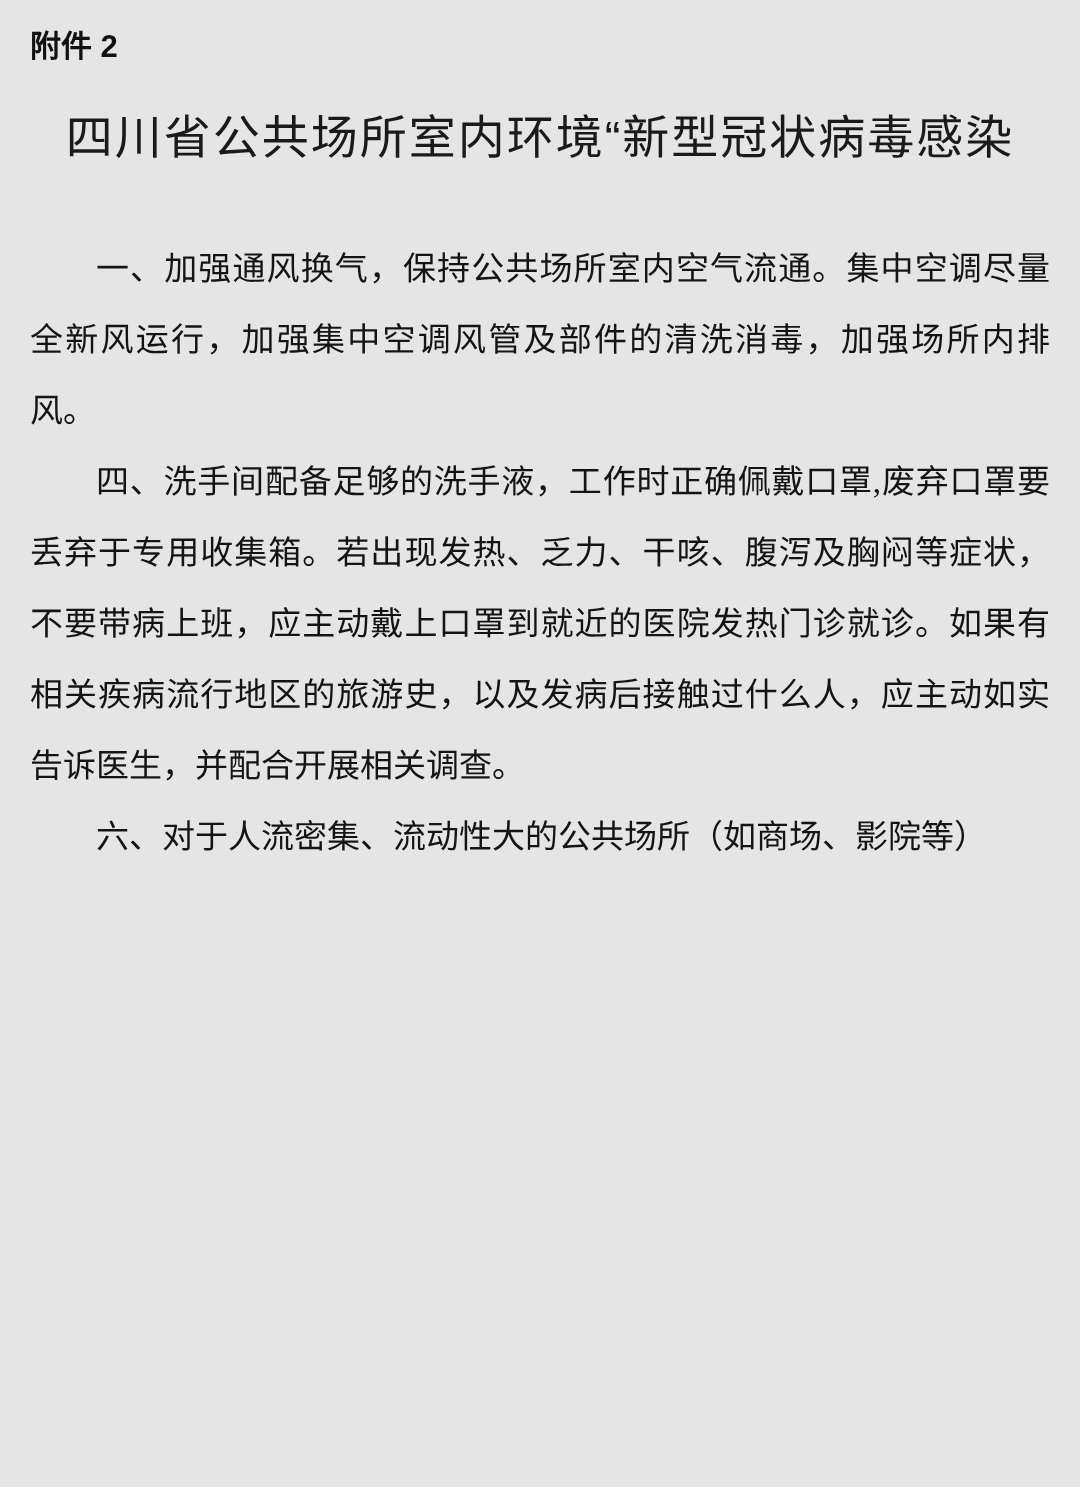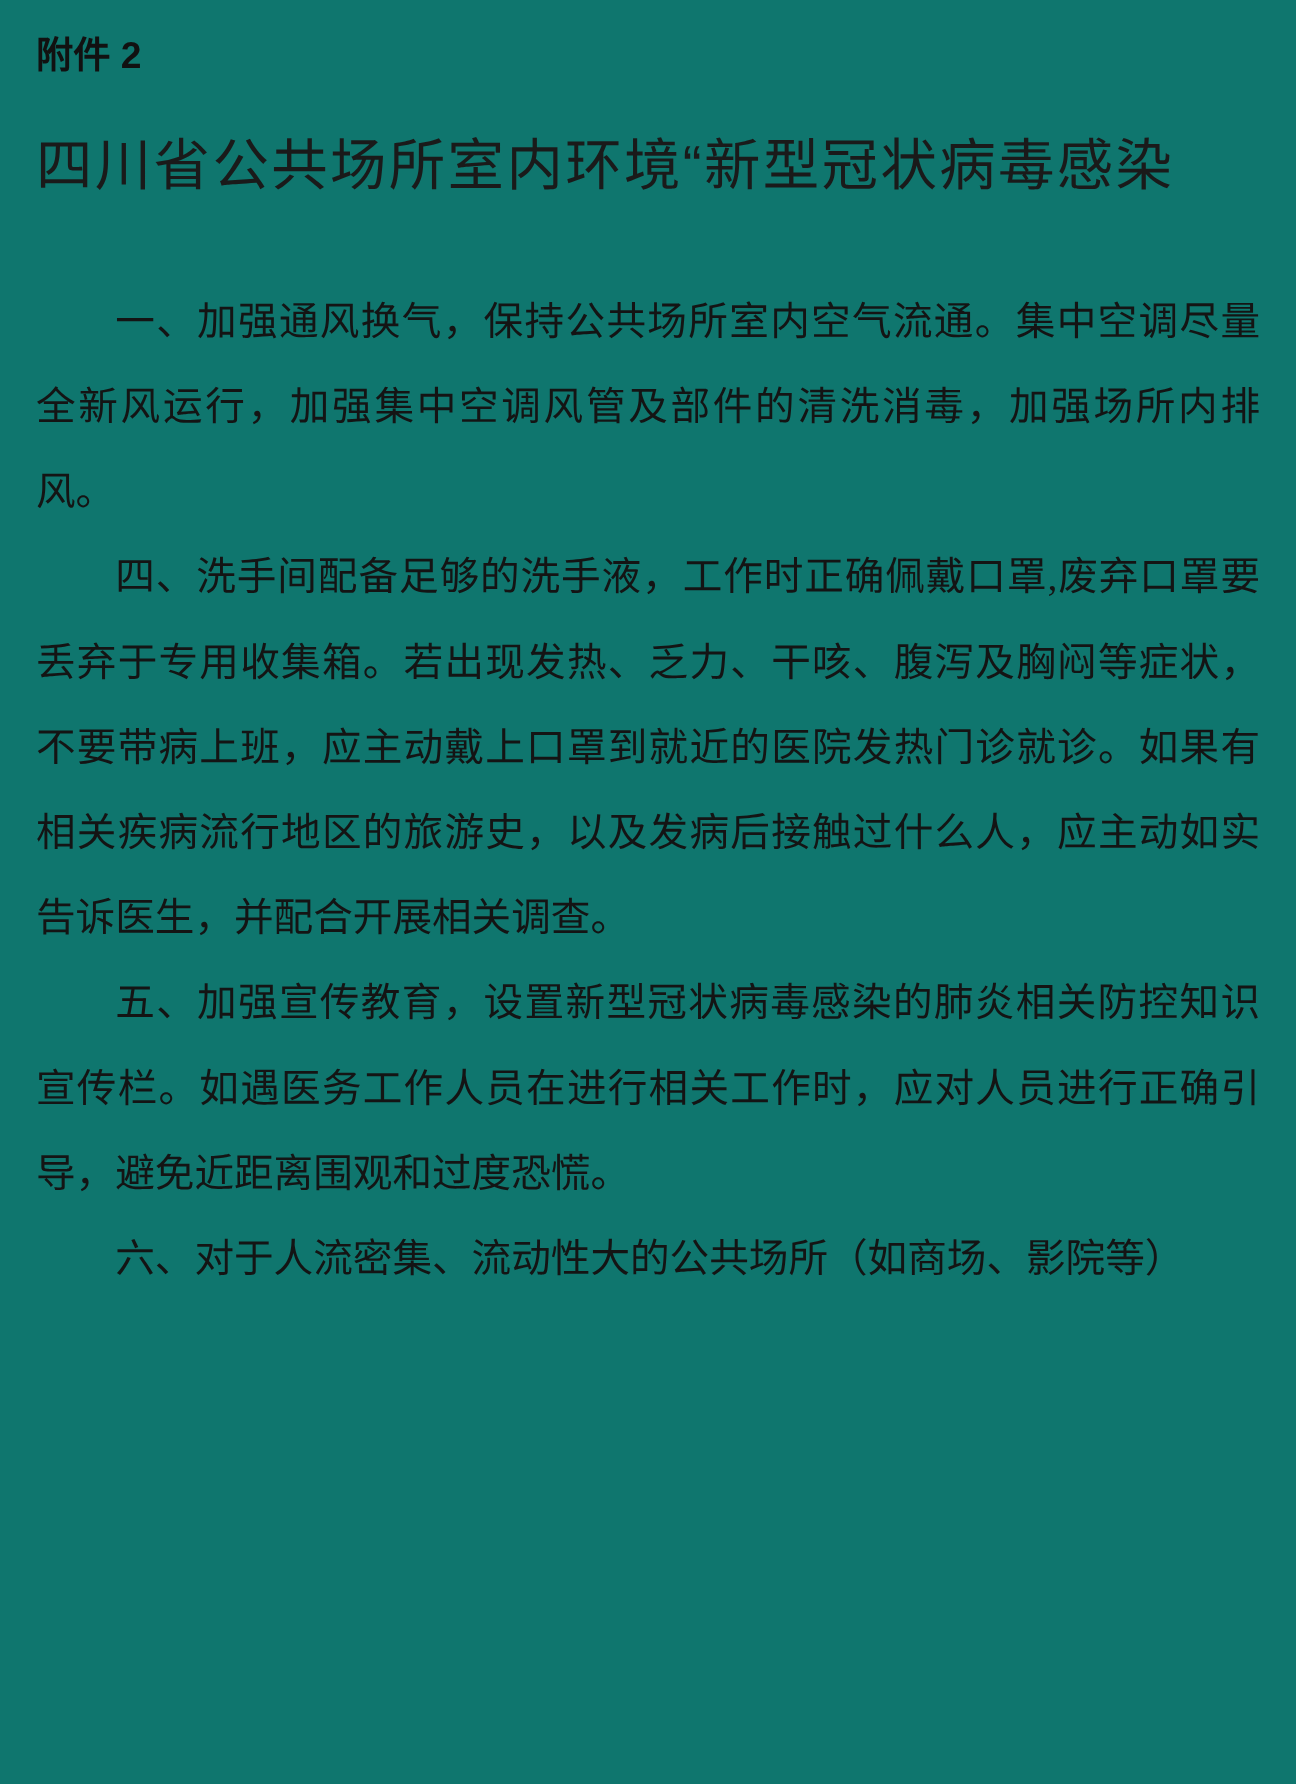--- a/index.html
+++ b/index.html
@@ -5,36 +5,37 @@
   html, body {
     margin: 0;
     padding: 0;
     background: #ffffff;
   }
   .page {
     position: relative;
     width: 1080px;
     height: 1487px;
     margin: 0 auto;
-    background: #0f766e;
+    background: #e5e5e5;
     color: #1a1a1a;
     box-sizing: border-box;
     padding: 26px 30px 0 30px;
     overflow: hidden;
     font-family: "Liberation Serif", serif;
   }
   .attachment-label {
     font-family: "Liberation Sans", sans-serif;
     font-weight: 700;
     font-size: 31px;
     line-height: 42px;
     color: #111111;
   }
   .doc-title {
     margin-top: 26px;
+    text-align: center;
     font-family: "Liberation Sans", sans-serif;
     font-weight: 200;
     font-size: 47px;
     line-height: 88px;
     letter-spacing: 2px;
     color: #1a1a1a;
   }
   .doc-title .title-line {
     display: block;
   }
@@ -58,17 +59,16 @@
 
   <div class="attachment-label">附件 2</div>
 
   <h1 class="doc-title">
     <span class="title-line">四川省公共场所室内环境“新型冠状病毒感染</span>
   </h1>
 
   <div class="doc-body">
     <p>一、加强通风换气，保持公共场所室内空气流通。集中空调尽量全新风运行，加强集中空调风管及部件的清洗消毒，加强场所内排风。</p>
     <p>四、洗手间配备足够的洗手液，工作时正确佩戴口罩,废弃口罩要丢弃于专用收集箱。若出现发热、乏力、干咳、腹泻及胸闷等症状，不要带病上班，应主动戴上口罩到就近的医院发热门诊就诊。如果有相关疾病流行地区的旅游史，以及发病后接触过什么人，应主动如实告诉医生，并配合开展相关调查。</p>
-    <p>五、加强宣传教育，设置新型冠状病毒感染的肺炎相关防控知识宣传栏。如遇医务工作人员在进行相关工作时，应对人员进行正确引导，避免近距离围观和过度恐慌。</p>
     <p>六、对于人流密集、流动性大的公共场所（如商场、影院等）</p>
   </div>
 
 </div>
 
 </body></html>

